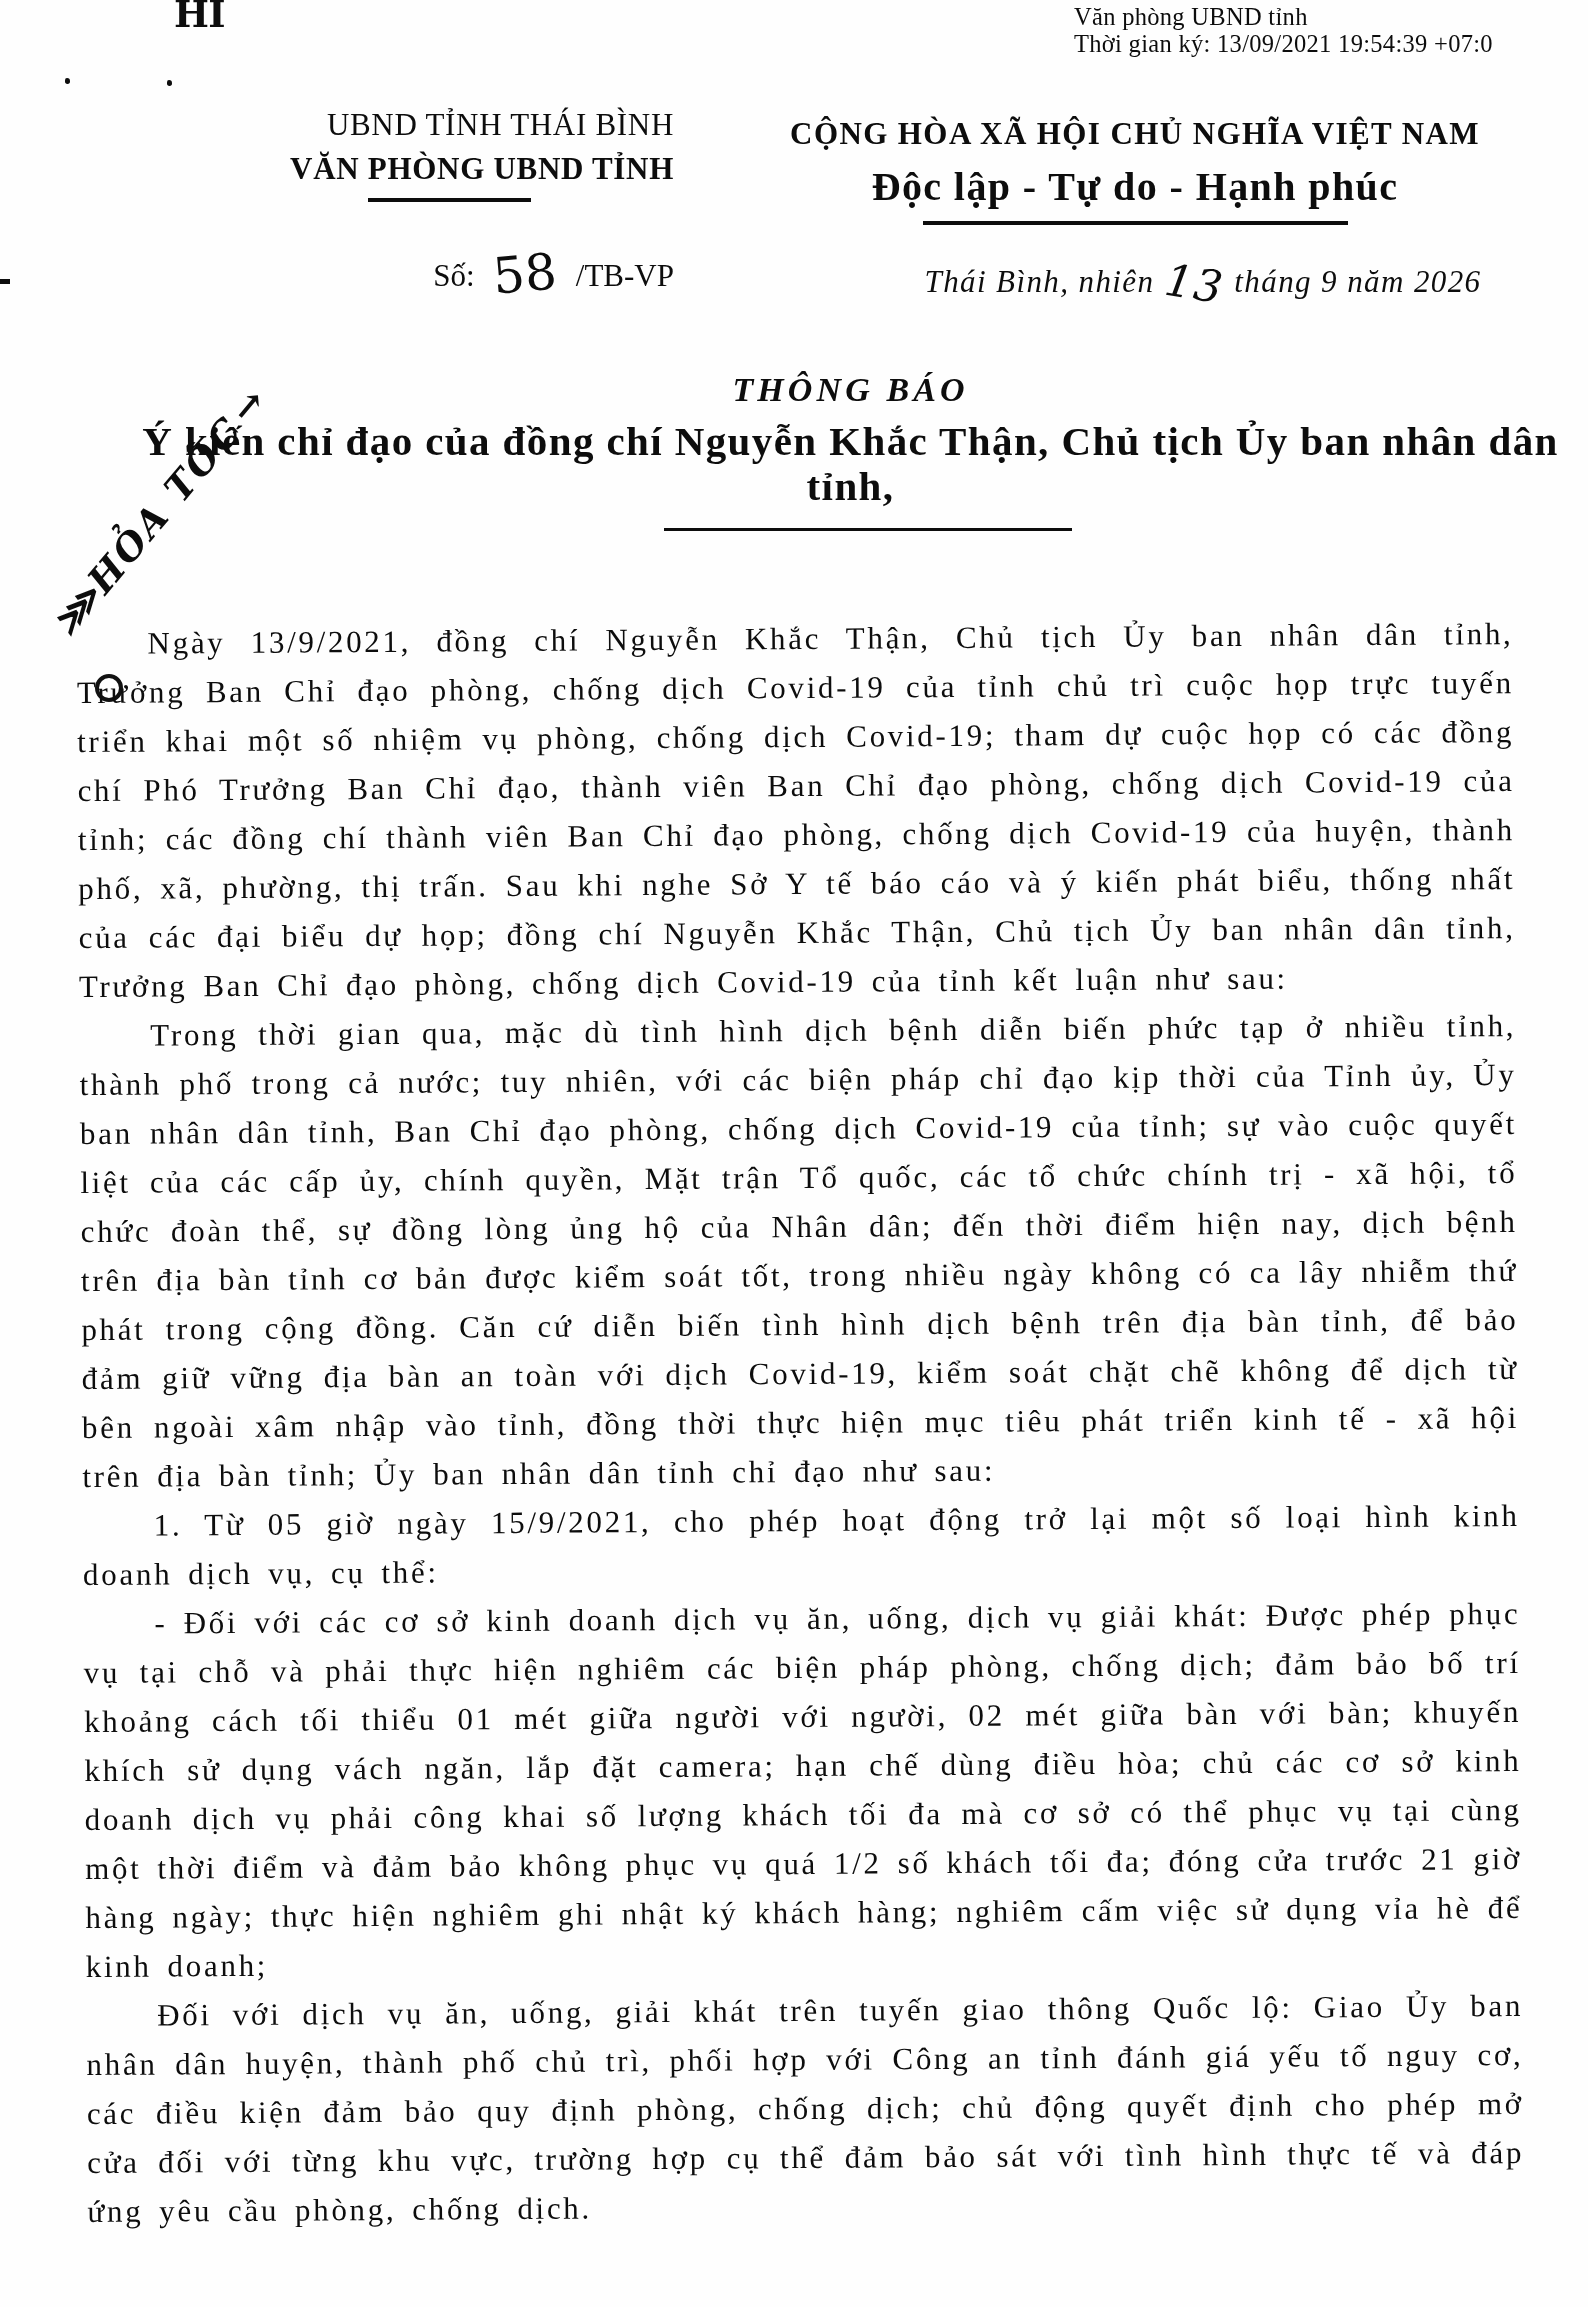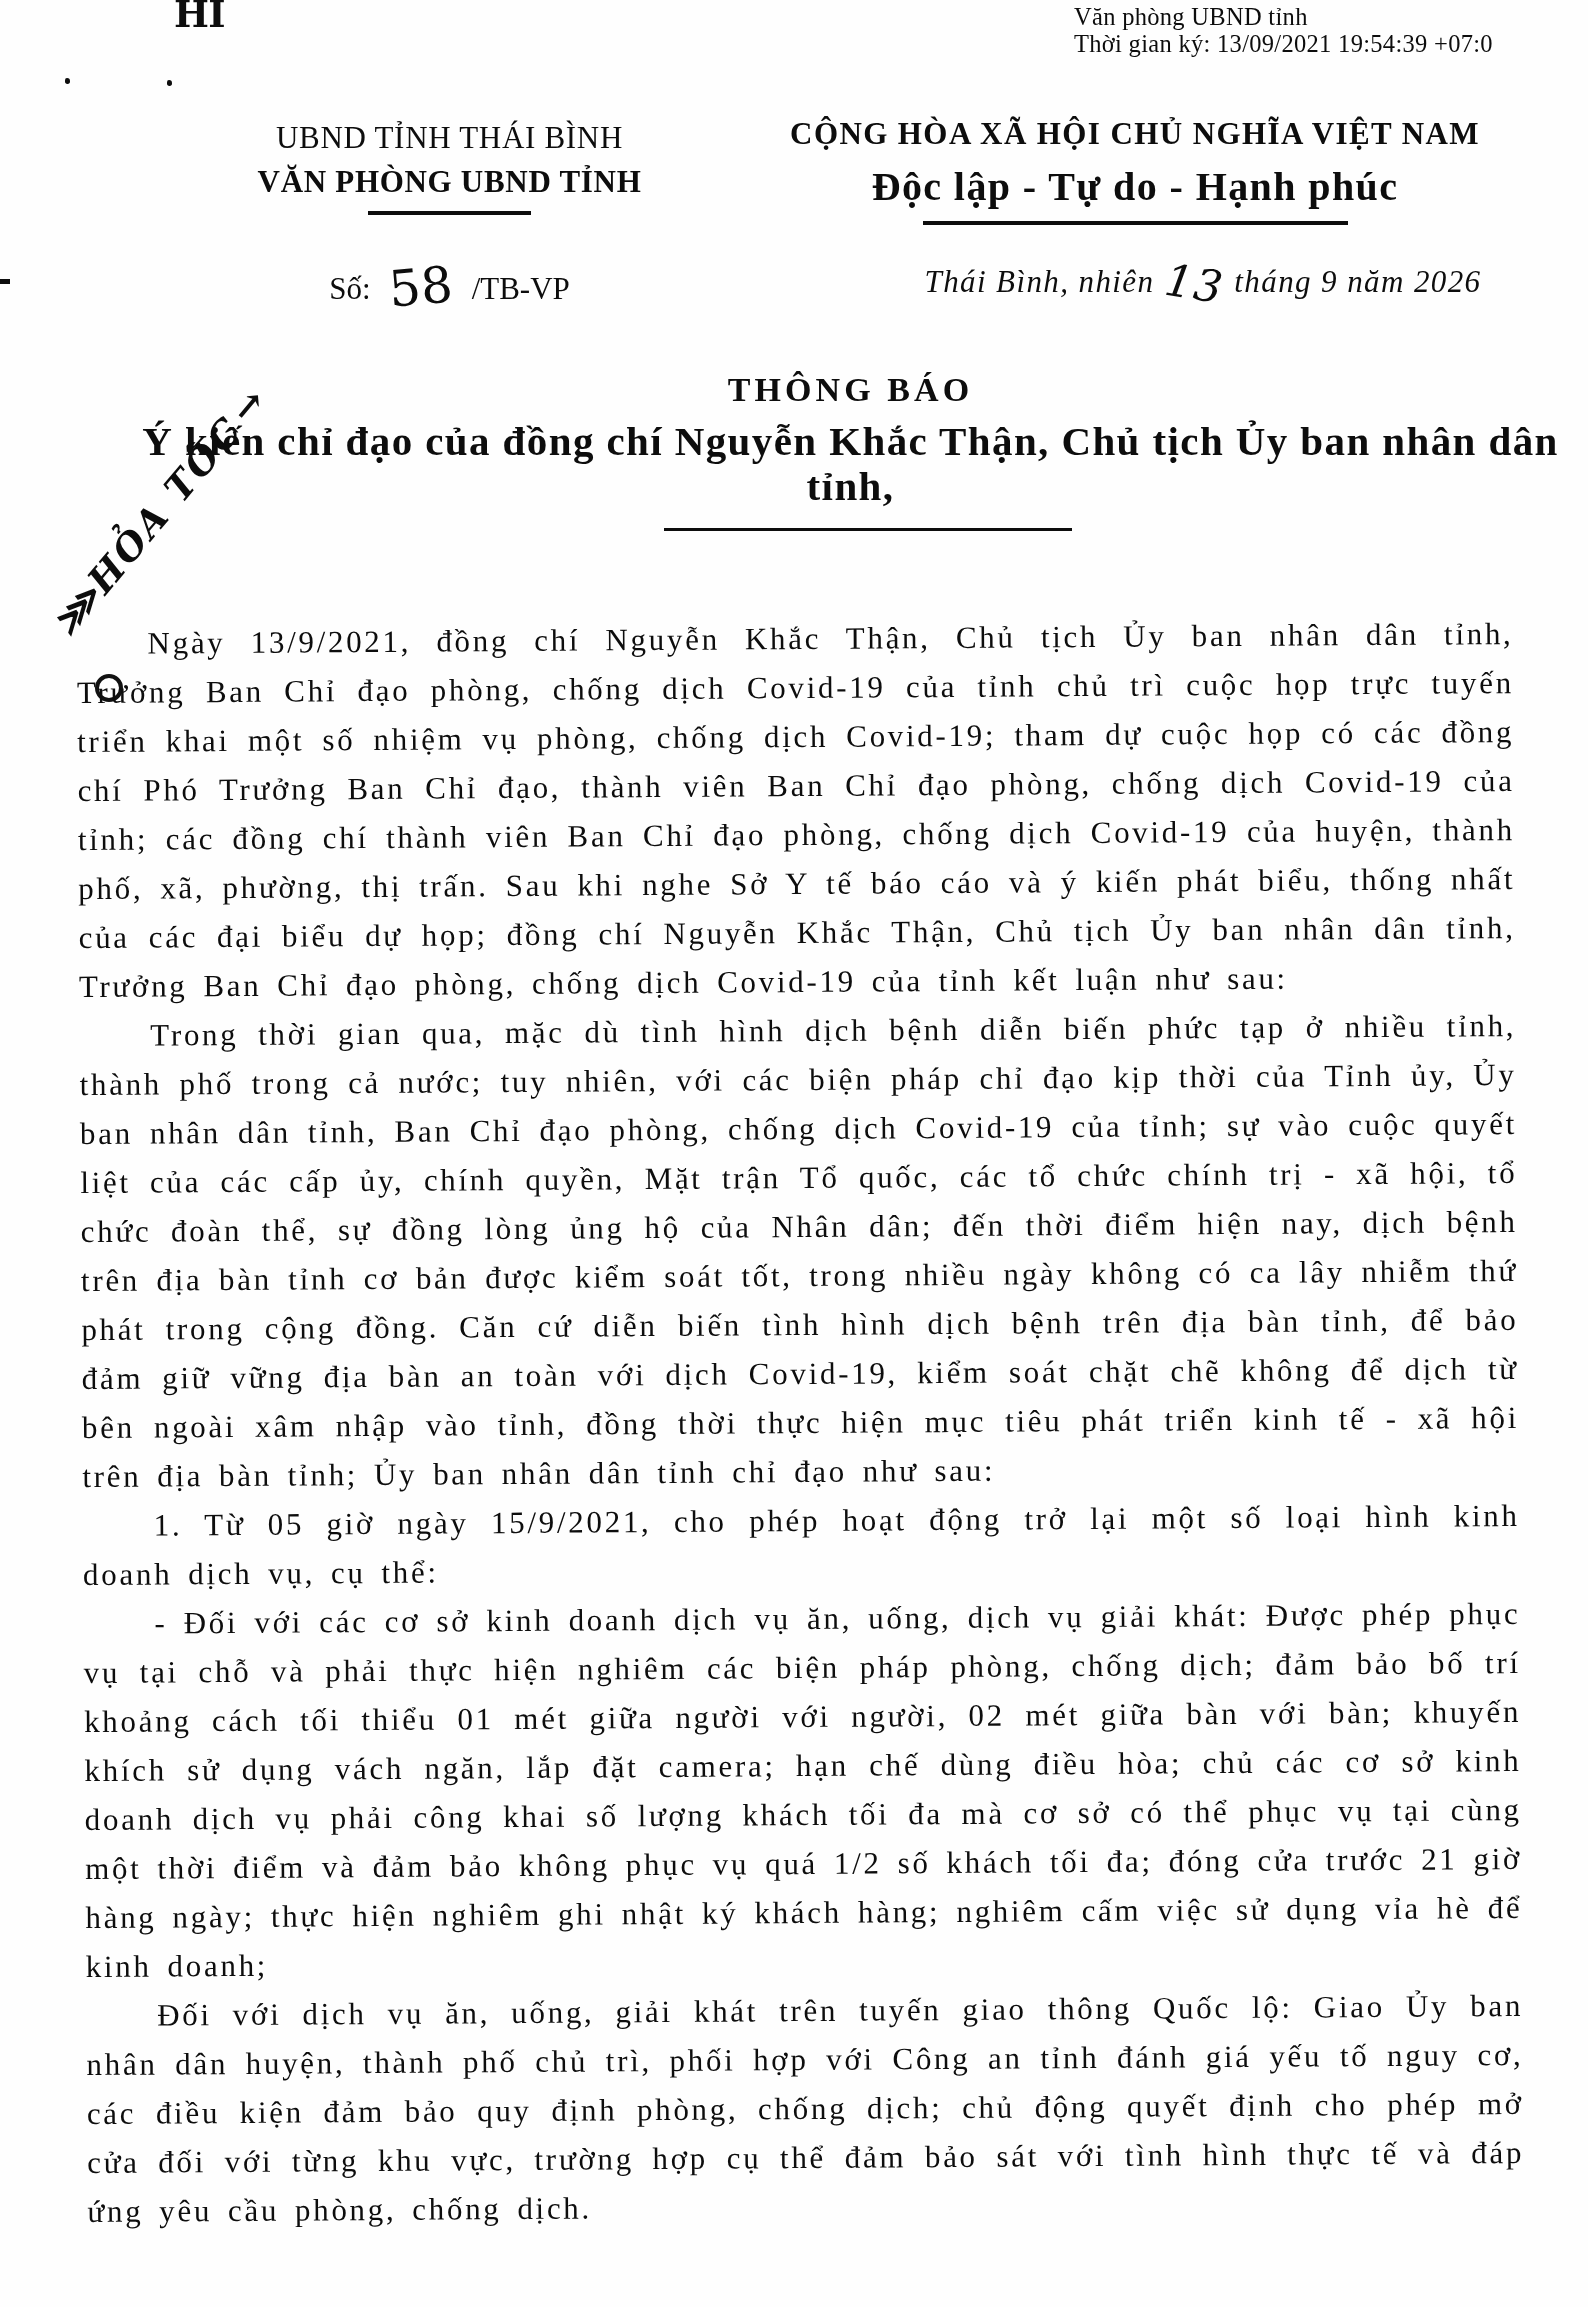--- a/index.html
+++ b/index.html
@@ -25,21 +25,21 @@
     left:6.8px; top:495px; width:295px; text-align:center;
     font-size:37px; font-weight:bold; font-style:italic;
     letter-spacing:2.7px; white-space:nowrap;
     transform:rotate(-50deg); font-family:"DejaVu Serif",serif;
   }
   .stamp-text .chev { letter-spacing:-4.1px; margin-right:6.8px; }
   .stamp-text .arr { margin-left:5.4px; }
   .stamp-circle { left:95px; top:674px; width:20.4px; height:20.4px; border:4.8px solid #111; border-radius:50%; }
 
   
-  .header-left { left:225px; top:120px; width:449px; text-align:center; }
+  .header-left { left:225px; top:107px; width:449px; text-align:right; }
   .hl1 { font-size:31px; letter-spacing:0.7px; white-space:nowrap; }
   .hl2 { font-size:31px; font-weight:bold; margin-top:8.2px; letter-spacing:0.7px; white-space:nowrap; }
   .hl-rule { width:163px; height:3.4px; background:#0d0d0d; margin:11px auto 0; }
   .doc-number { margin-top:42px; font-size:31px; white-space:nowrap; }
   .num-value {
     display:inline-block; font-size:50px; font-family:"DejaVu Serif",serif;
     transform:rotate(-5deg); margin:0 11px; position:relative; top:5.4px; line-height:1;
   }
 
   .header-right { left:681px; top:116px; width:908px; text-align:center; }
@@ -47,21 +47,21 @@
   .hr2 { font-size:40px; font-weight:bold; margin-top:11px; letter-spacing:1.4px; white-space:nowrap; }
   .hr-rule { width:425px; height:4.1px; background:#0d0d0d; margin:11px auto 0; }
   .dateline { margin-top:30px; font-size:31px; font-style:italic; letter-spacing:1.4px; white-space:nowrap; position:relative; left:68px; }
   .day-value {
     display:inline-block; font-size:44px; font-family:"DejaVu Serif",serif; font-style:italic;
     transform:rotate(9deg); position:relative; top:6.8px; margin:0 1.4px; line-height:1;
   }
 
   
   .title-block { left:113px; top:371px; width:1475px; text-align:center; }
-  .doc-type { font-size:34px; font-weight:bold; letter-spacing:4.1px; }
+  .doc-type { font-size:34px; font-weight:bold; letter-spacing:4.1px;font-style:italic; }
   .subject { font-size:41px; font-weight:bold; letter-spacing:1.4px; line-height:45px; margin-top:9.5px; }
   .title-rule { width:408px; height:3.4px; background:#0d0d0d; margin:19px auto 0; transform:translateX(17px); }
 
   
   .body-text {
     left:82px; top:614px; width:1437px;
     font-size:31px; line-height:49px; text-align:justify;
     letter-spacing:2.7px; word-spacing:5.4px;
     transform:rotate(-0.4deg);
   }

